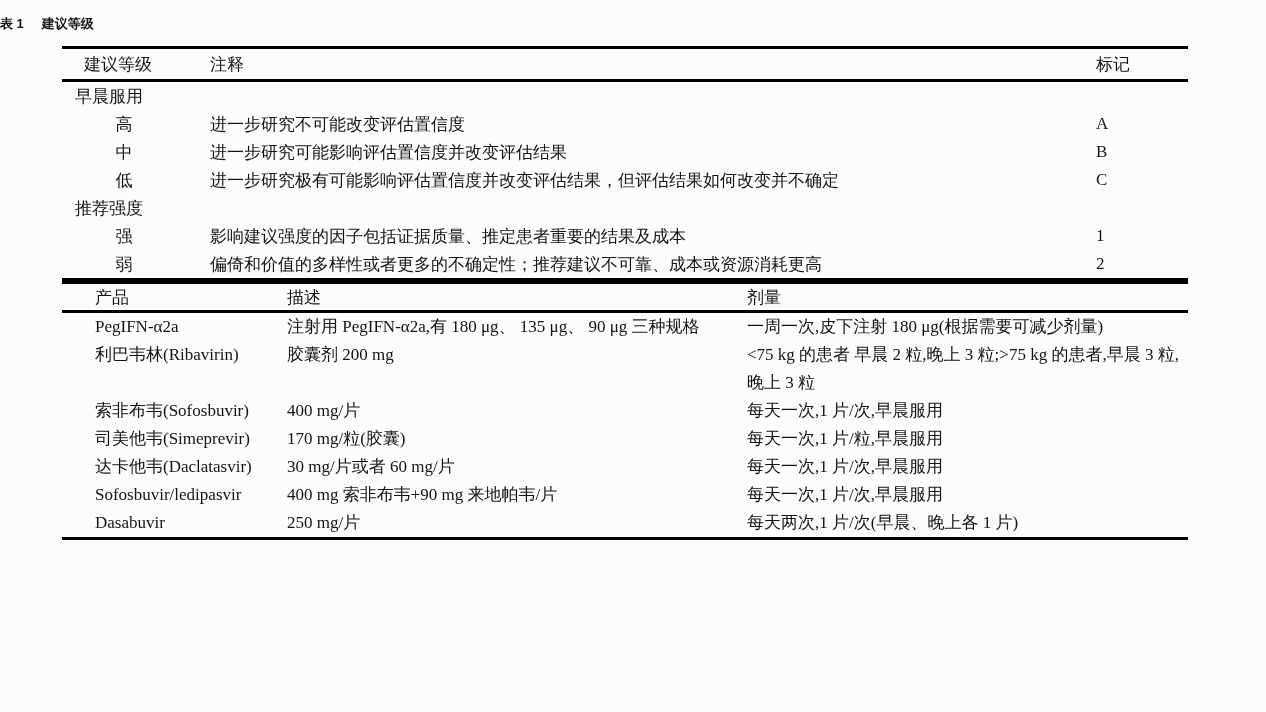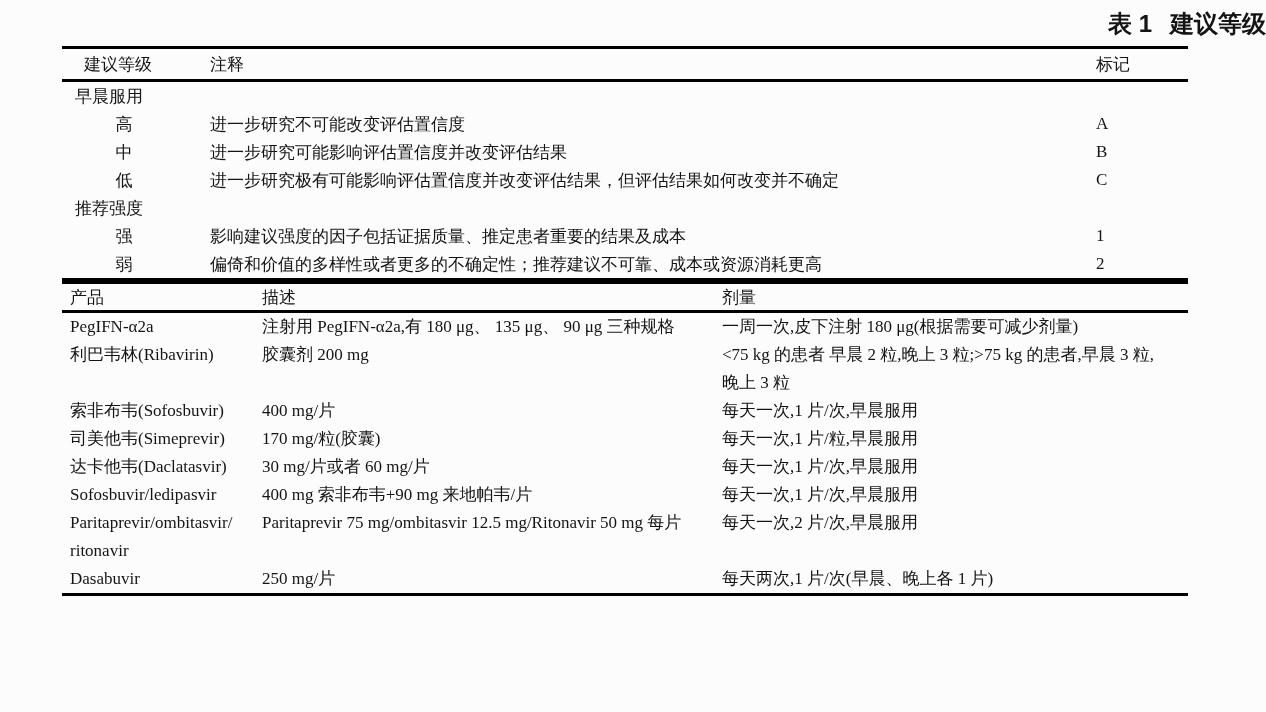--- a/index.html
+++ b/index.html
@@ -6,41 +6,41 @@
   .sheet {
     position:relative;
     width:1266px; height:712px;
     background:#fcfcfc;
     color:#141414;
     font-family:"Liberation Serif","DejaVu Serif",serif;
     font-size:17px;
     overflow:hidden;
   }
   .tbl-title {
-    text-align:right;
+    text-align:left;
     font-family:"Liberation Sans","DejaVu Sans",sans-serif;
     font-weight:bold;
-    font-size:24px;
+    font-size:13px;
     line-height:24px;
   }
   .tbl-title .tag { margin-right:18px; }
   .title1 { padding-top:12px; margin-bottom:10px; }
   .title2 { margin-top:16px; margin-bottom:9px; }
   .tbl { margin-left:62px; width:1126px; }
   .rule { height:3px; background:#000; }
   
   .t1row { display:grid; grid-template-columns:148px 1fr 106px; align-items:center; }
   .t1row.header { height:30px; }
   .t1row.body { height:28px; }
   .t1 .c-grade-h { padding-left:22px; }
   .t1 .c-grade-section { padding-left:13px; }
   .t1 .c-grade-item { text-align:center; padding-right:24px; }
   .t1 .c-mark { text-align:left; padding-left:14px; }
   
-  .t2row { display:grid; grid-template-columns:200px 460px 1fr; align-items:center; line-height:28px; }
+  .t2row { display:grid; grid-template-columns:200px 460px 1fr; align-items:center; line-height:28px;margin-left:25px; }
   .t2row.header { height:26px; }
   .t2row.body { height:28px; }
   .t2row.tall { height:56px; align-items:start; }
   .t2 .c-prod { padding-left:8px; white-space:pre-line; }
   .t2 .c-desc { white-space:pre-line; }
   .t2 .c-dose { white-space:pre-line; }
 </style>
 </head>
 <body>
 
@@ -136,26 +136,20 @@
     <div class="t2row body">
       <div class="c-prod">达卡他韦(Daclatasvir)</div>
       <div class="c-desc">30 mg/片或者 60 mg/片</div>
       <div class="c-dose">每天一次,1 片/次,早晨服用</div>
     </div>
     <div class="t2row body">
       <div class="c-prod">Sofosbuvir/ledipasvir</div>
       <div class="c-desc">400 mg 索非布韦+90 mg 来地帕韦/片</div>
       <div class="c-dose">每天一次,1 片/次,早晨服用</div>
     </div>
-    <div class="t2row body tall">
-      <div class="c-prod">Paritaprevir/ombitasvir/
-ritonavir</div>
-      <div class="c-desc">Paritaprevir 75 mg/ombitasvir 12.5 mg/Ritonavir 50 mg 每片</div>
-      <div class="c-dose">每天一次,2 片/次,早晨服用</div>
-    </div>
     <div class="t2row body">
       <div class="c-prod">Dasabuvir</div>
       <div class="c-desc">250 mg/片</div>
       <div class="c-dose">每天两次,1 片/次(早晨、晚上各 1 片)</div>
     </div>
 
     <div class="rule"></div>
   </div>
 
 </div>

